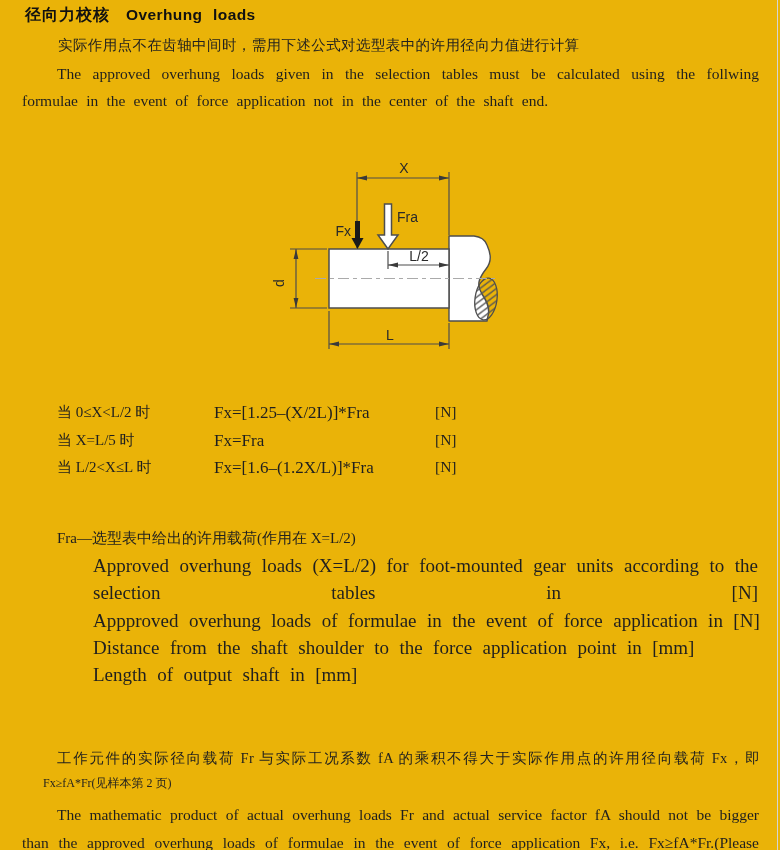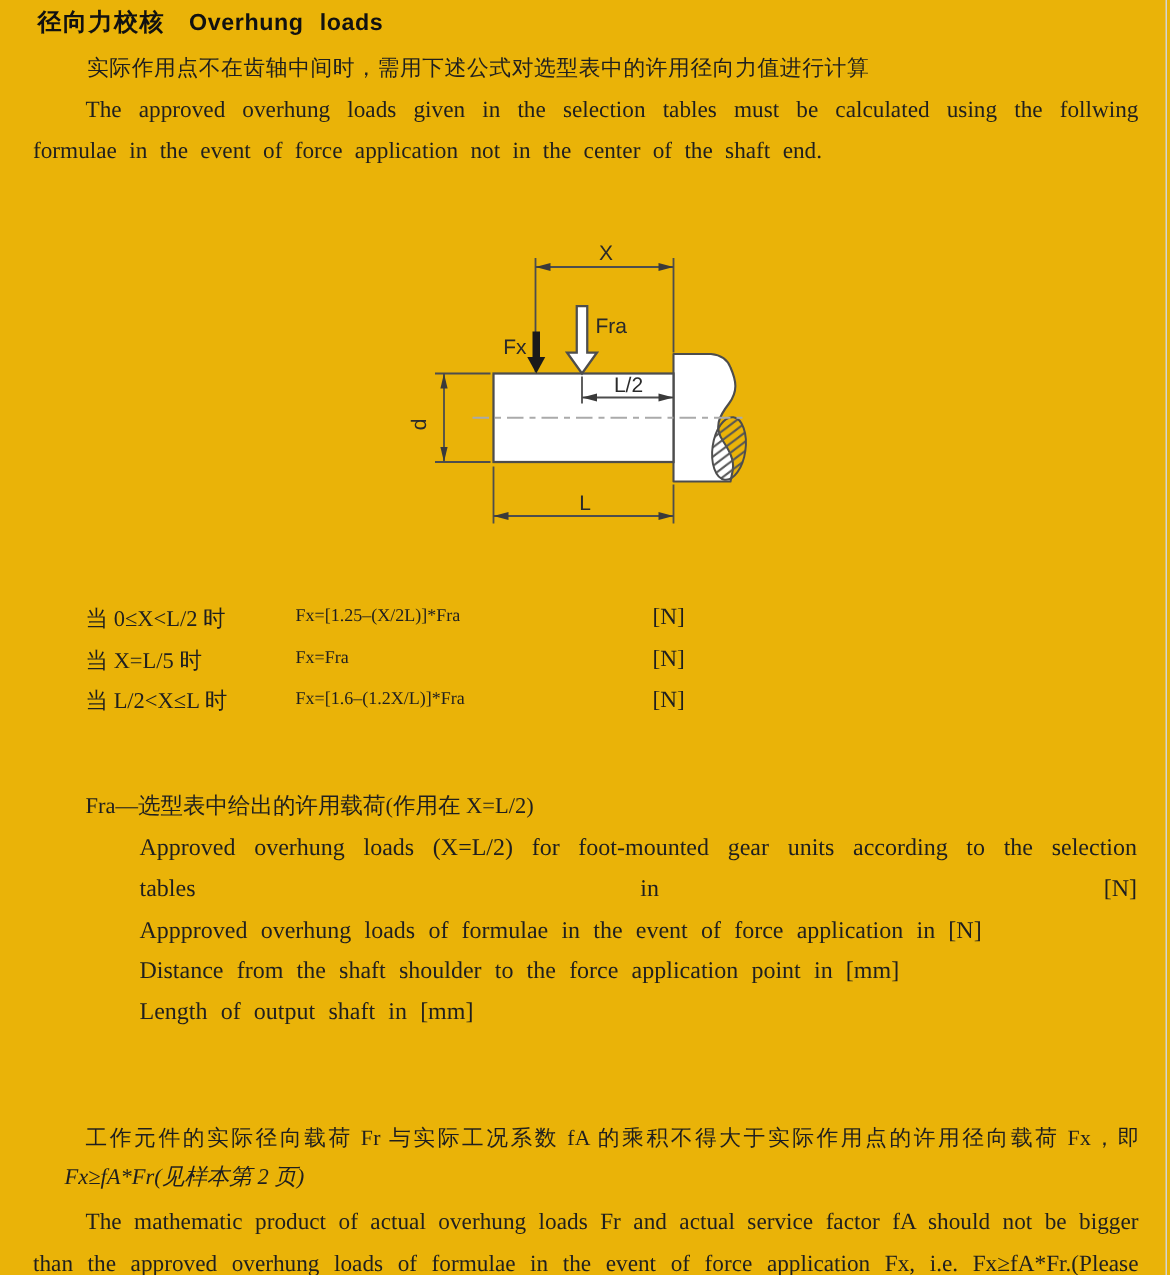--- a/index.html
+++ b/index.html
@@ -29,33 +29,33 @@
   .diagram{position:absolute;left:270px;top:155px;}
   .diagram text{
     font-family:"Liberation Sans","DejaVu Sans",sans-serif;
     fill:#2a2a2a;font-size:14px;
   }
   
   .formulas{position:absolute;left:0;top:403px;width:760px;font-size:15px;}
   .frow{position:relative;height:27.6px;}
   .frow span{position:absolute;top:0;white-space:nowrap;}
   .fcond{left:57px;}
-  .fexpr{left:197px;font-size:12px;}
+  .fexpr{left:214px;font-size:17px;}
   .funit{left:435px;font-size:15.5px;}
   
   .defs{position:absolute;left:0;top:502px;width:760px;font-size:15px;line-height:27.2px;margin-top:23px;}
   .def-term{padding-left:57px;white-space:nowrap;}
-  .def-desc{padding-left:93px;word-spacing:.3em;font-size:16px;}
+  .def-desc{padding-left:93px;word-spacing:.3em;font-size:19px;}
   .def-desc.stretch{text-align:justify;text-align-last:justify;padding-right:2px;}
   
   .close-zh1{
     position:absolute;left:57px;top:749px;width:703px;font-size:14.5px;
     text-align:justify;text-align-last:justify;letter-spacing:.3px;
   }
-  .close-zh2{position:absolute;left:43px;top:775px;font-size:15px;white-space:nowrap;font-style:italic;}
+  .close-zh2{position:absolute;left:43px;top:775px;font-size:12px;white-space:nowrap;}
   .close-en{
     position:absolute;left:22px;top:801px;width:737px;
     font-size:15.5px;line-height:27.5px;text-align:justify;text-align-last:justify;
     text-indent:35px;word-spacing:.28em;
   }
   
   .scan-edge{position:absolute;right:2px;top:0;width:1px;height:850px;background:#d4d4d4;}
 </style>
 </head>
 <body>

